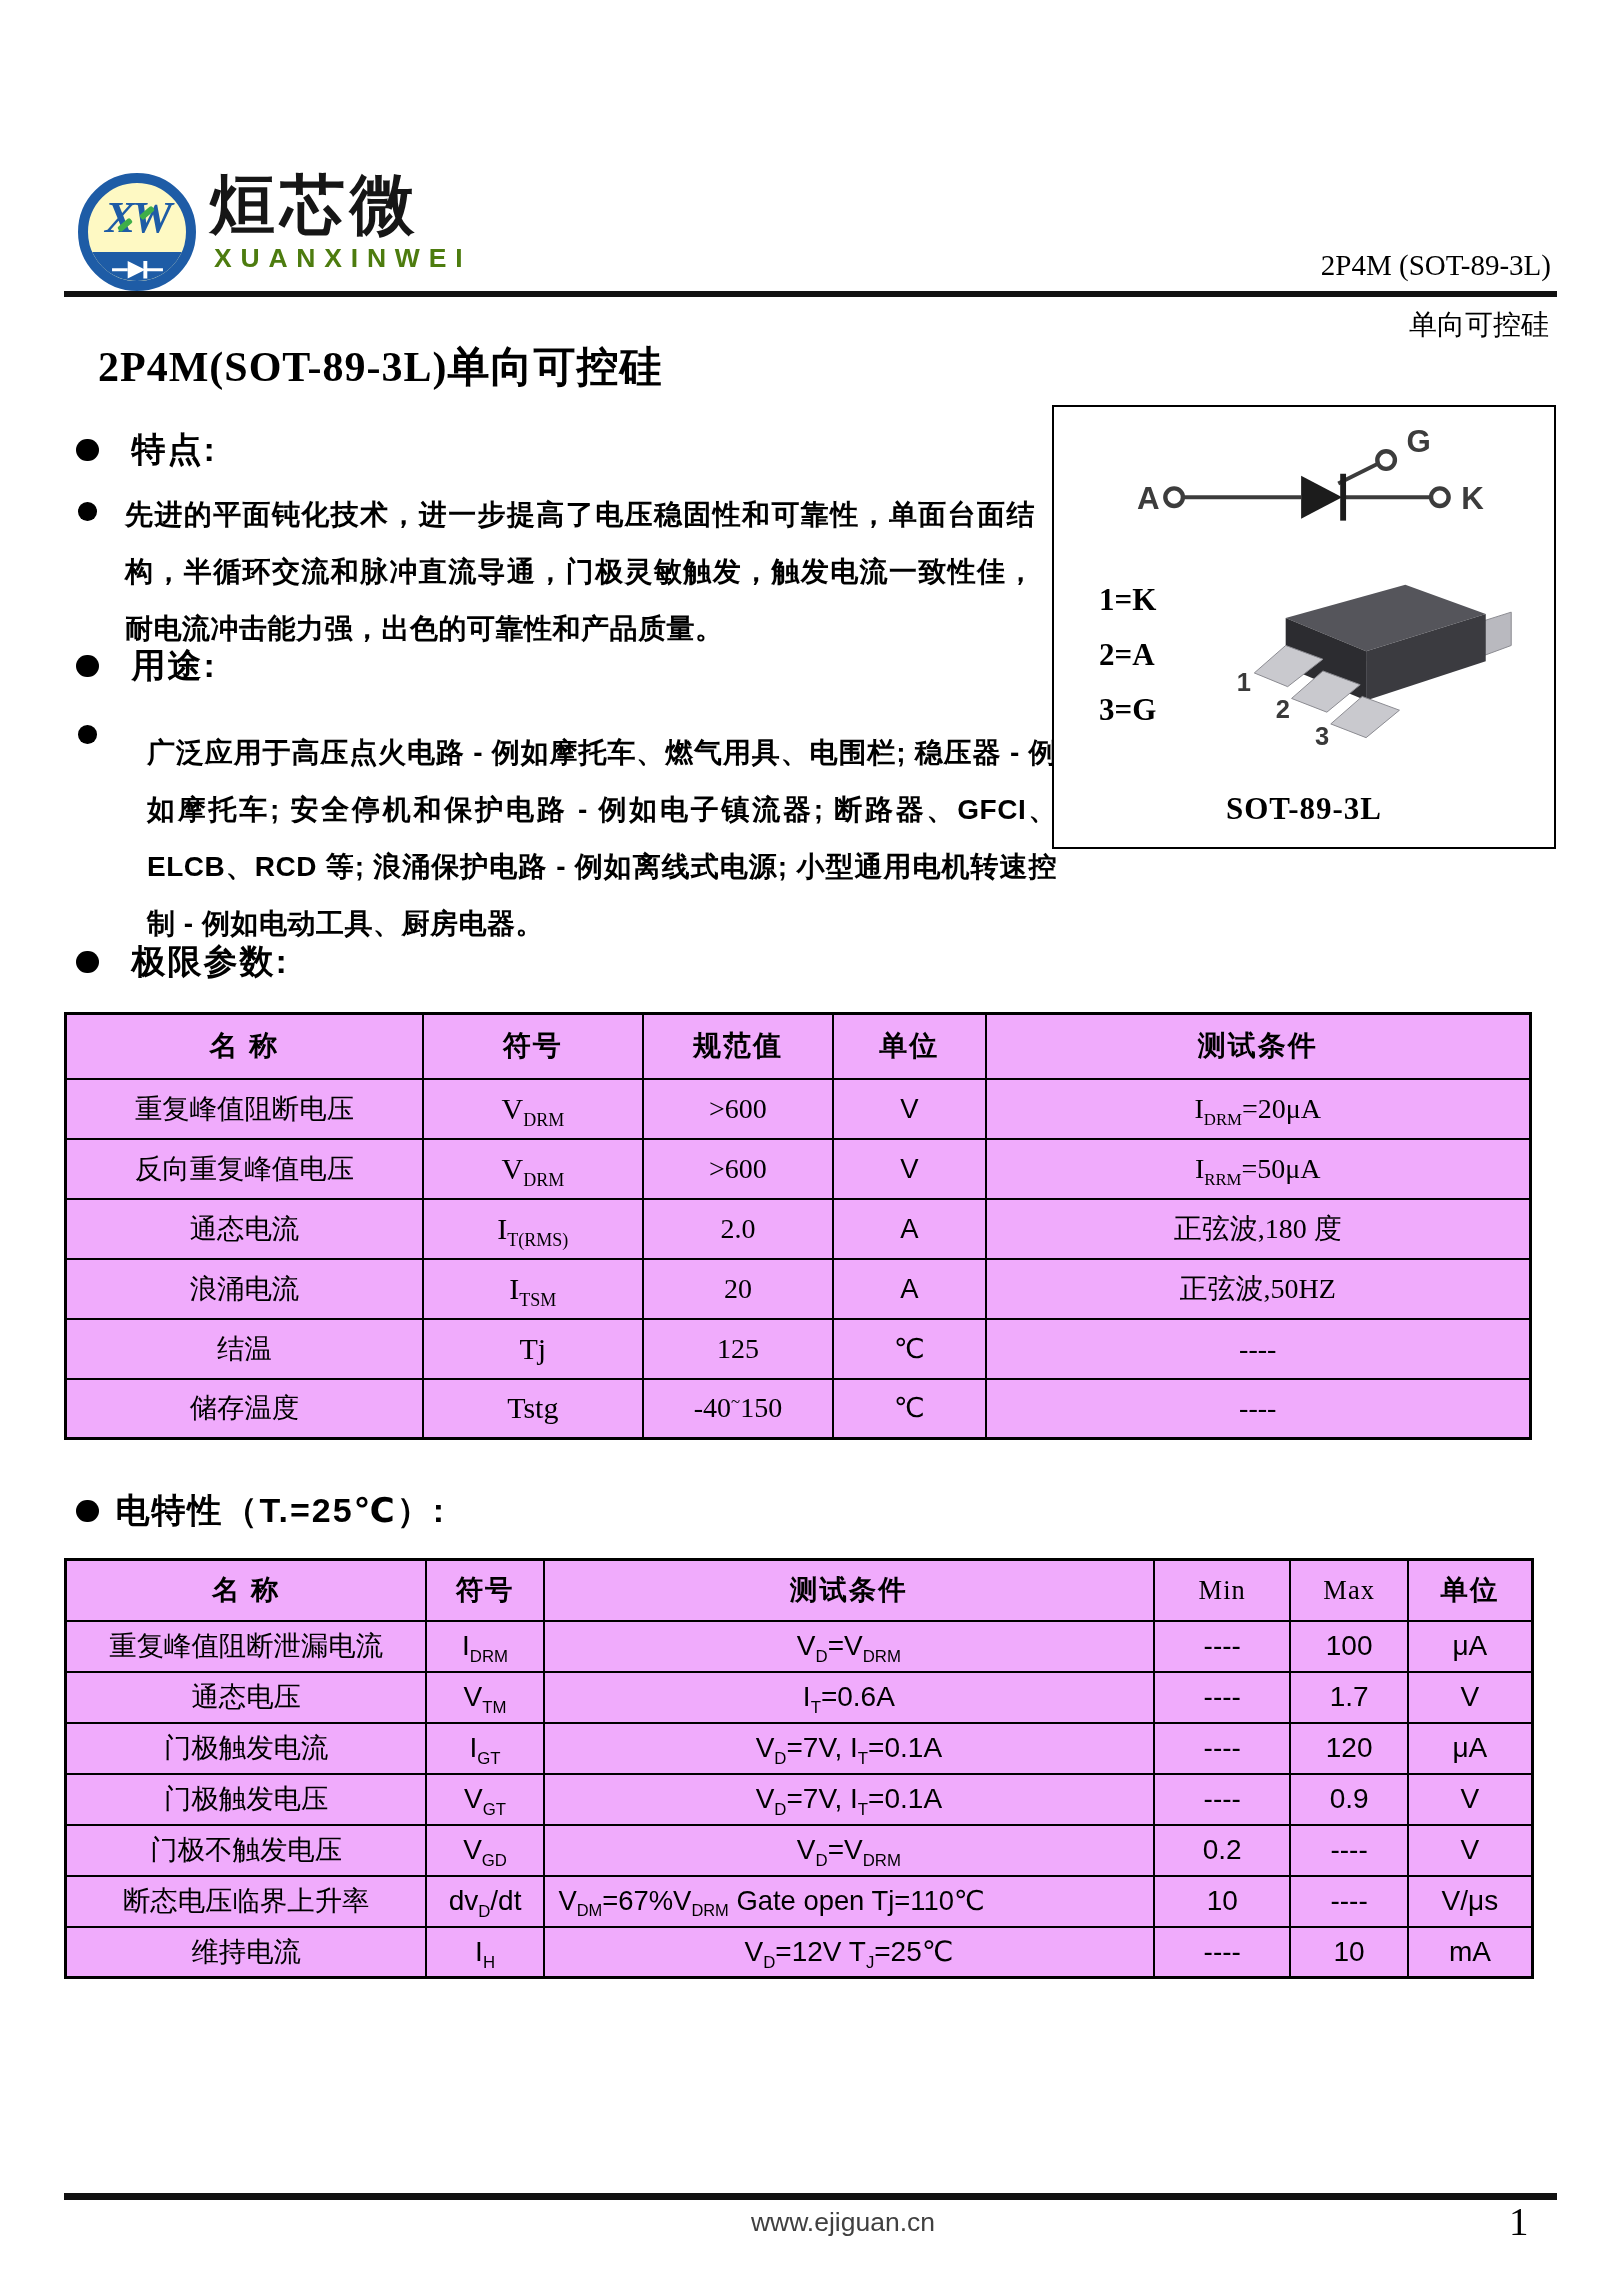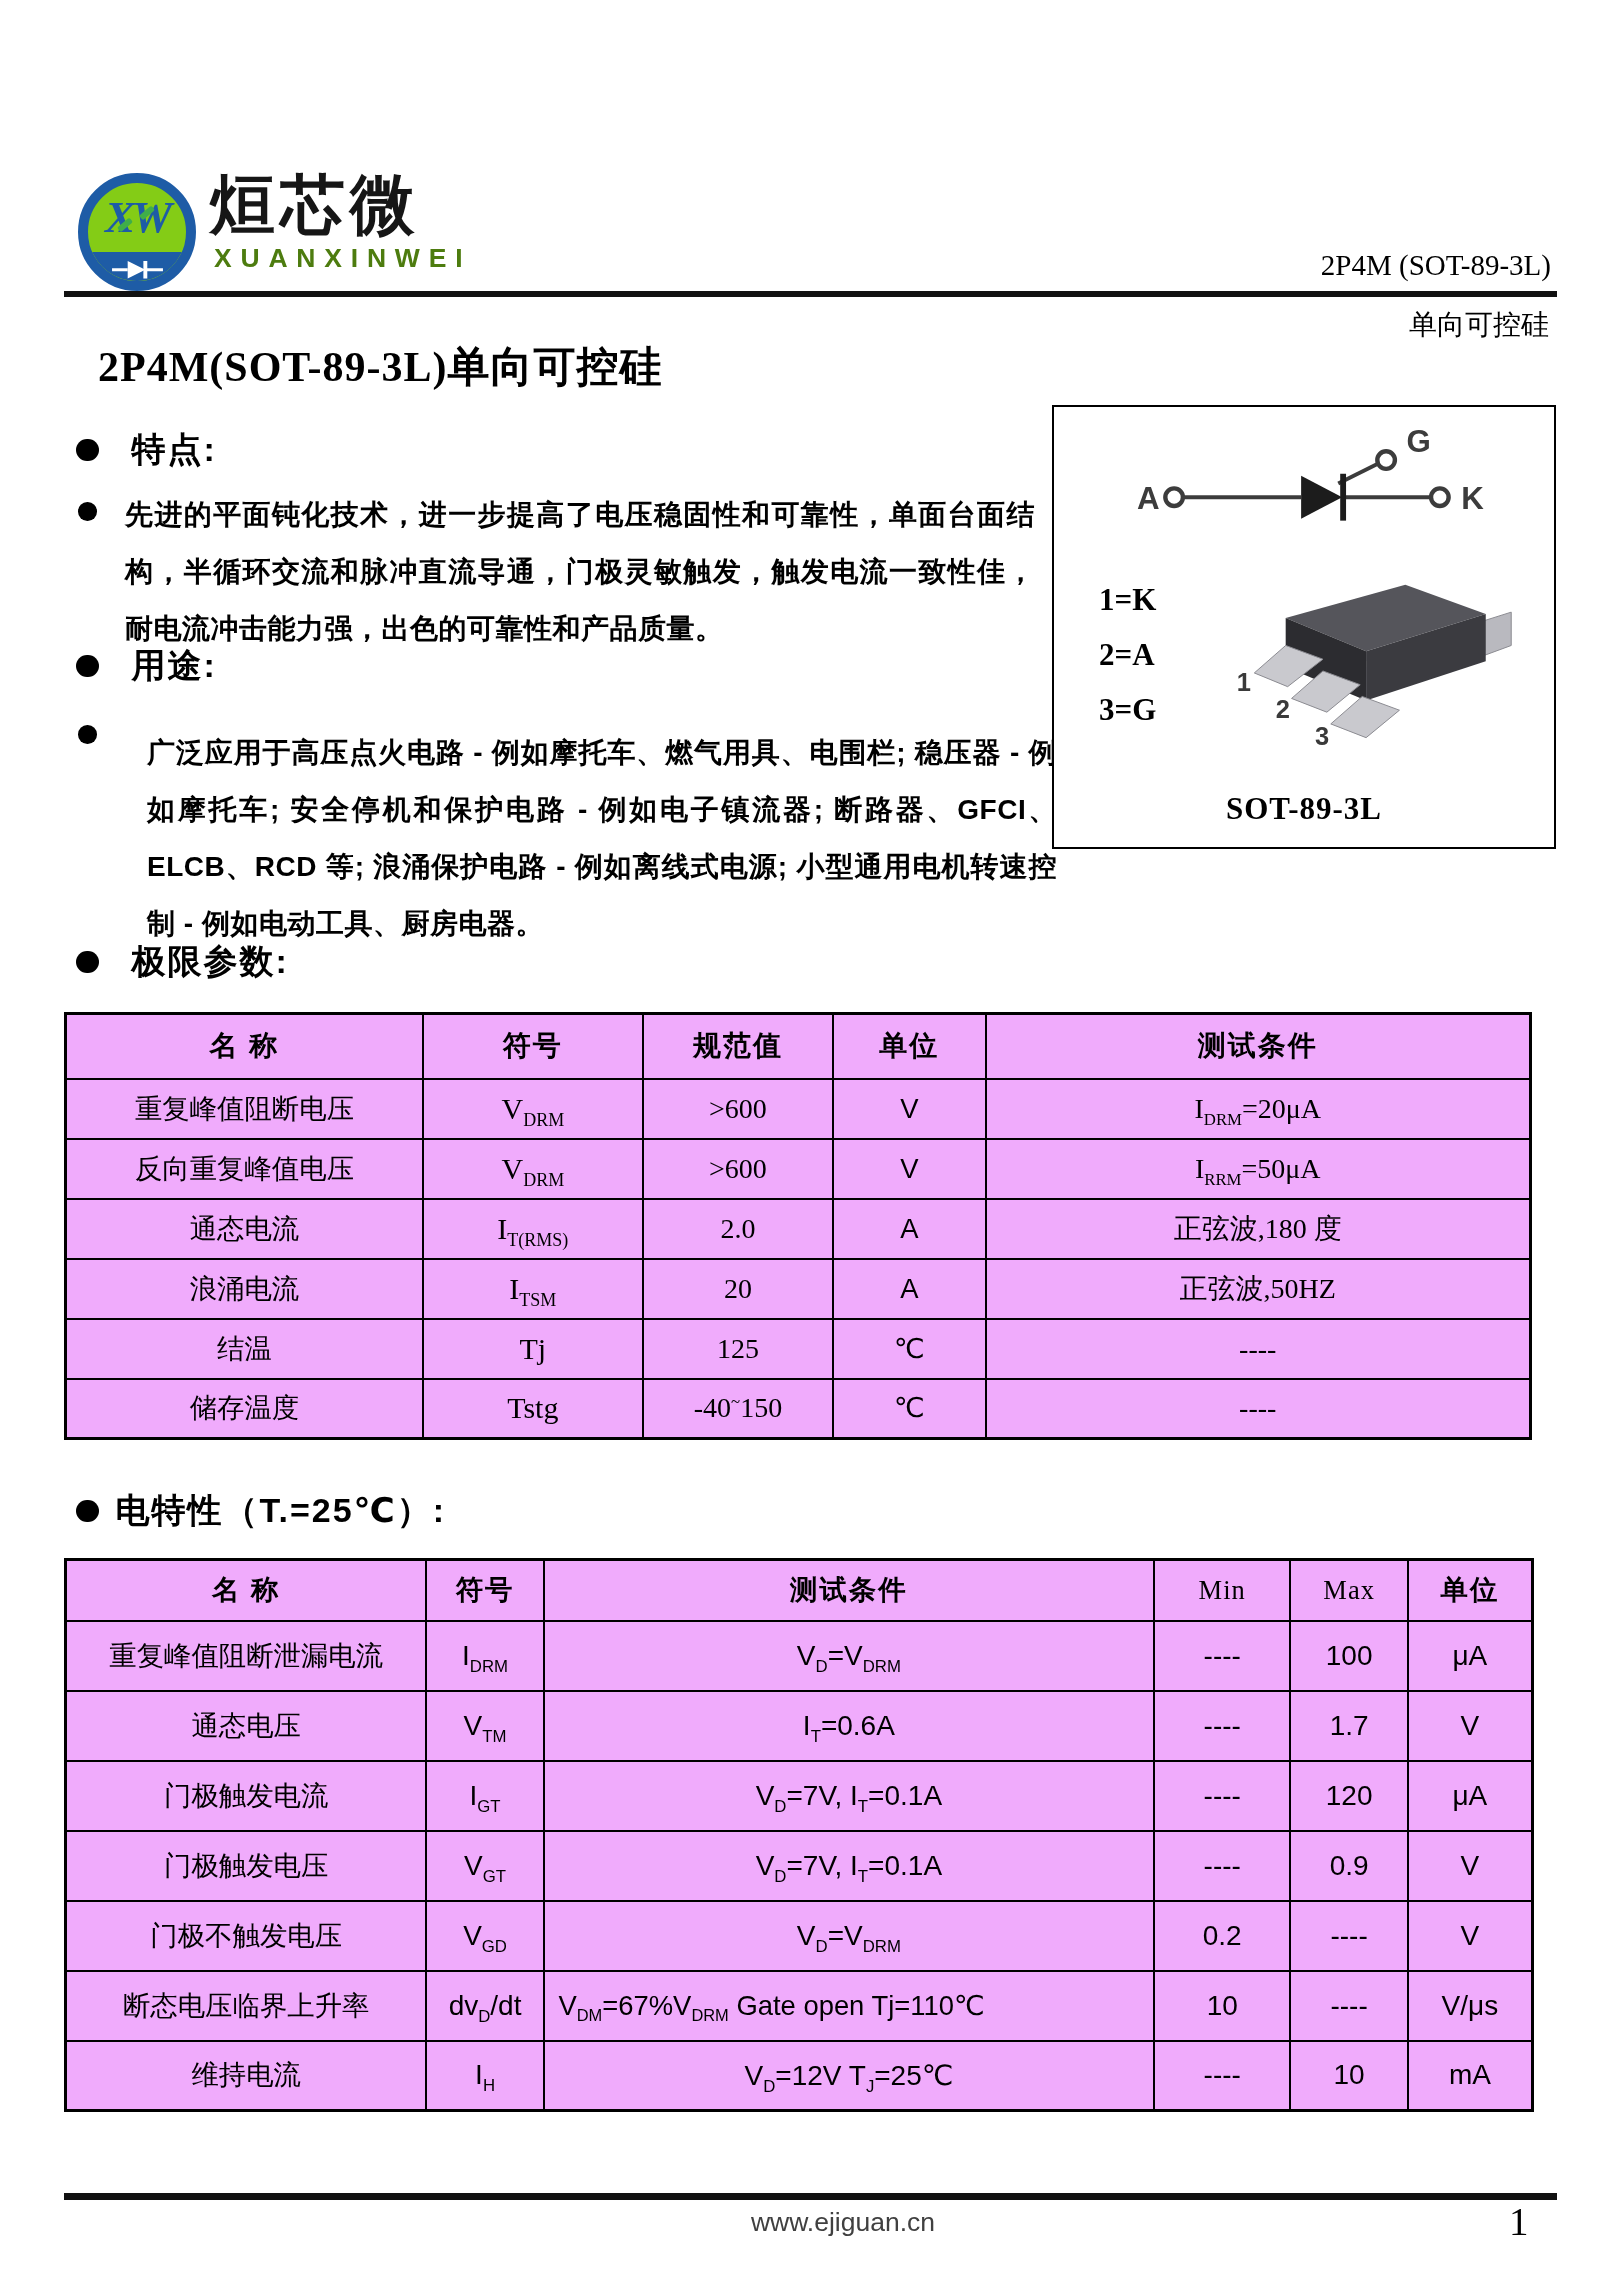--- a/index.html
+++ b/index.html
@@ -4,21 +4,21 @@
 <style>
   * { margin:0; padding:0; box-sizing:border-box; }
   html,body { background:#ffffff; }
   body { font-family:"Liberation Sans","DejaVu Sans",sans-serif; color:#000; }
   .page { position:relative; width:1620px; height:2293px; background:#fff; overflow:hidden; }
 
   .serif { font-family:"Liberation Serif","DejaVu Serif",serif; }
 
   
   .logo-mark { position:absolute; left:78px; top:173px; width:118px; height:118px;
-               border:10.8px solid #1e5ca6; border-radius:50%; background:#84cc16; overflow:hidden; }
+               border:10.8px solid #1e5ca6; border-radius:50%; background:#fef9c3; overflow:hidden; }
   .logo-monogram { position:absolute; left:0; right:0; top:7.8px; text-align:center;
                    font-family:"Liberation Serif","DejaVu Serif",serif;
                    font-size:45px; font-weight:bold; font-style:italic; color:#1e5ca6; letter-spacing:-2.9px; }
   .logo-green-a, .logo-green-b { position:absolute; background:#3fae49; height:5.9px; border-radius:2px; }
   .logo-green-a { width:15.7px; left:29px; top:39px; transform:rotate(-40deg); }
   .logo-green-b { width:15.7px; left:51px; top:27.4px; transform:rotate(-40deg); }
   .logo-band { position:absolute; left:-7.8px; right:-7.8px; bottom:-5.9px; height:35px; background:#1e5ca6; }
   .logo-band svg { display:block; margin:5.9px auto 0 auto; }
   .brand-cn { position:absolute; left:210px; top:161px; font-size:65px; font-weight:800; letter-spacing:4.9px; color:#161616; }
   .brand-en { position:absolute; left:214px; top:243px; font-size:26.5px; font-weight:600; letter-spacing:8.8px; color:#4d7c0f; }
@@ -55,21 +55,21 @@
 
   .t-limits { left:64px; top:1012px; width:1468px; }
   .t-limits th { height:65px; font-size:28px; }
   .t-limits td { height:60px; }
   .t-limits td:nth-child(2), .t-limits td:nth-child(3), .t-limits td:nth-child(5)
       { font-family:"Liberation Serif","DejaVu Serif",serif; font-size:28px; }
   .t-limits td:nth-child(2) { font-size:30px; }
 
   .t-elec { left:64px; top:1558px; width:1470px; }
   .t-elec th { height:61px; }
-  .t-elec td { height:70px; }
+  .t-elec td { height:51px; }
   .t-elec th:nth-child(4), .t-elec th:nth-child(5)
       { font-family:"Liberation Serif","DejaVu Serif",serif; font-weight:normal; font-size:26.5px; letter-spacing:1px; }
   .t-elec td:nth-child(2), .t-elec td:nth-child(3), .t-elec td:nth-child(4),
   .t-elec td:nth-child(5), .t-elec td:nth-child(6)
       { font-family:"Liberation Sans","DejaVu Sans",sans-serif; font-size:28px; }
   .t-elec tbody tr:nth-child(6) td:nth-child(3) { text-align:left; padding-left:13.7px; font-size:27.4px; }
 
   
   .footer-rule { position:absolute; left:64px; top:2193px; width:1493px; height:6.9px; background:#111; }
   .footer-site { position:absolute; left:588px; top:2207px; width:510px; text-align:center; font-size:26.5px; color:#404040; }

